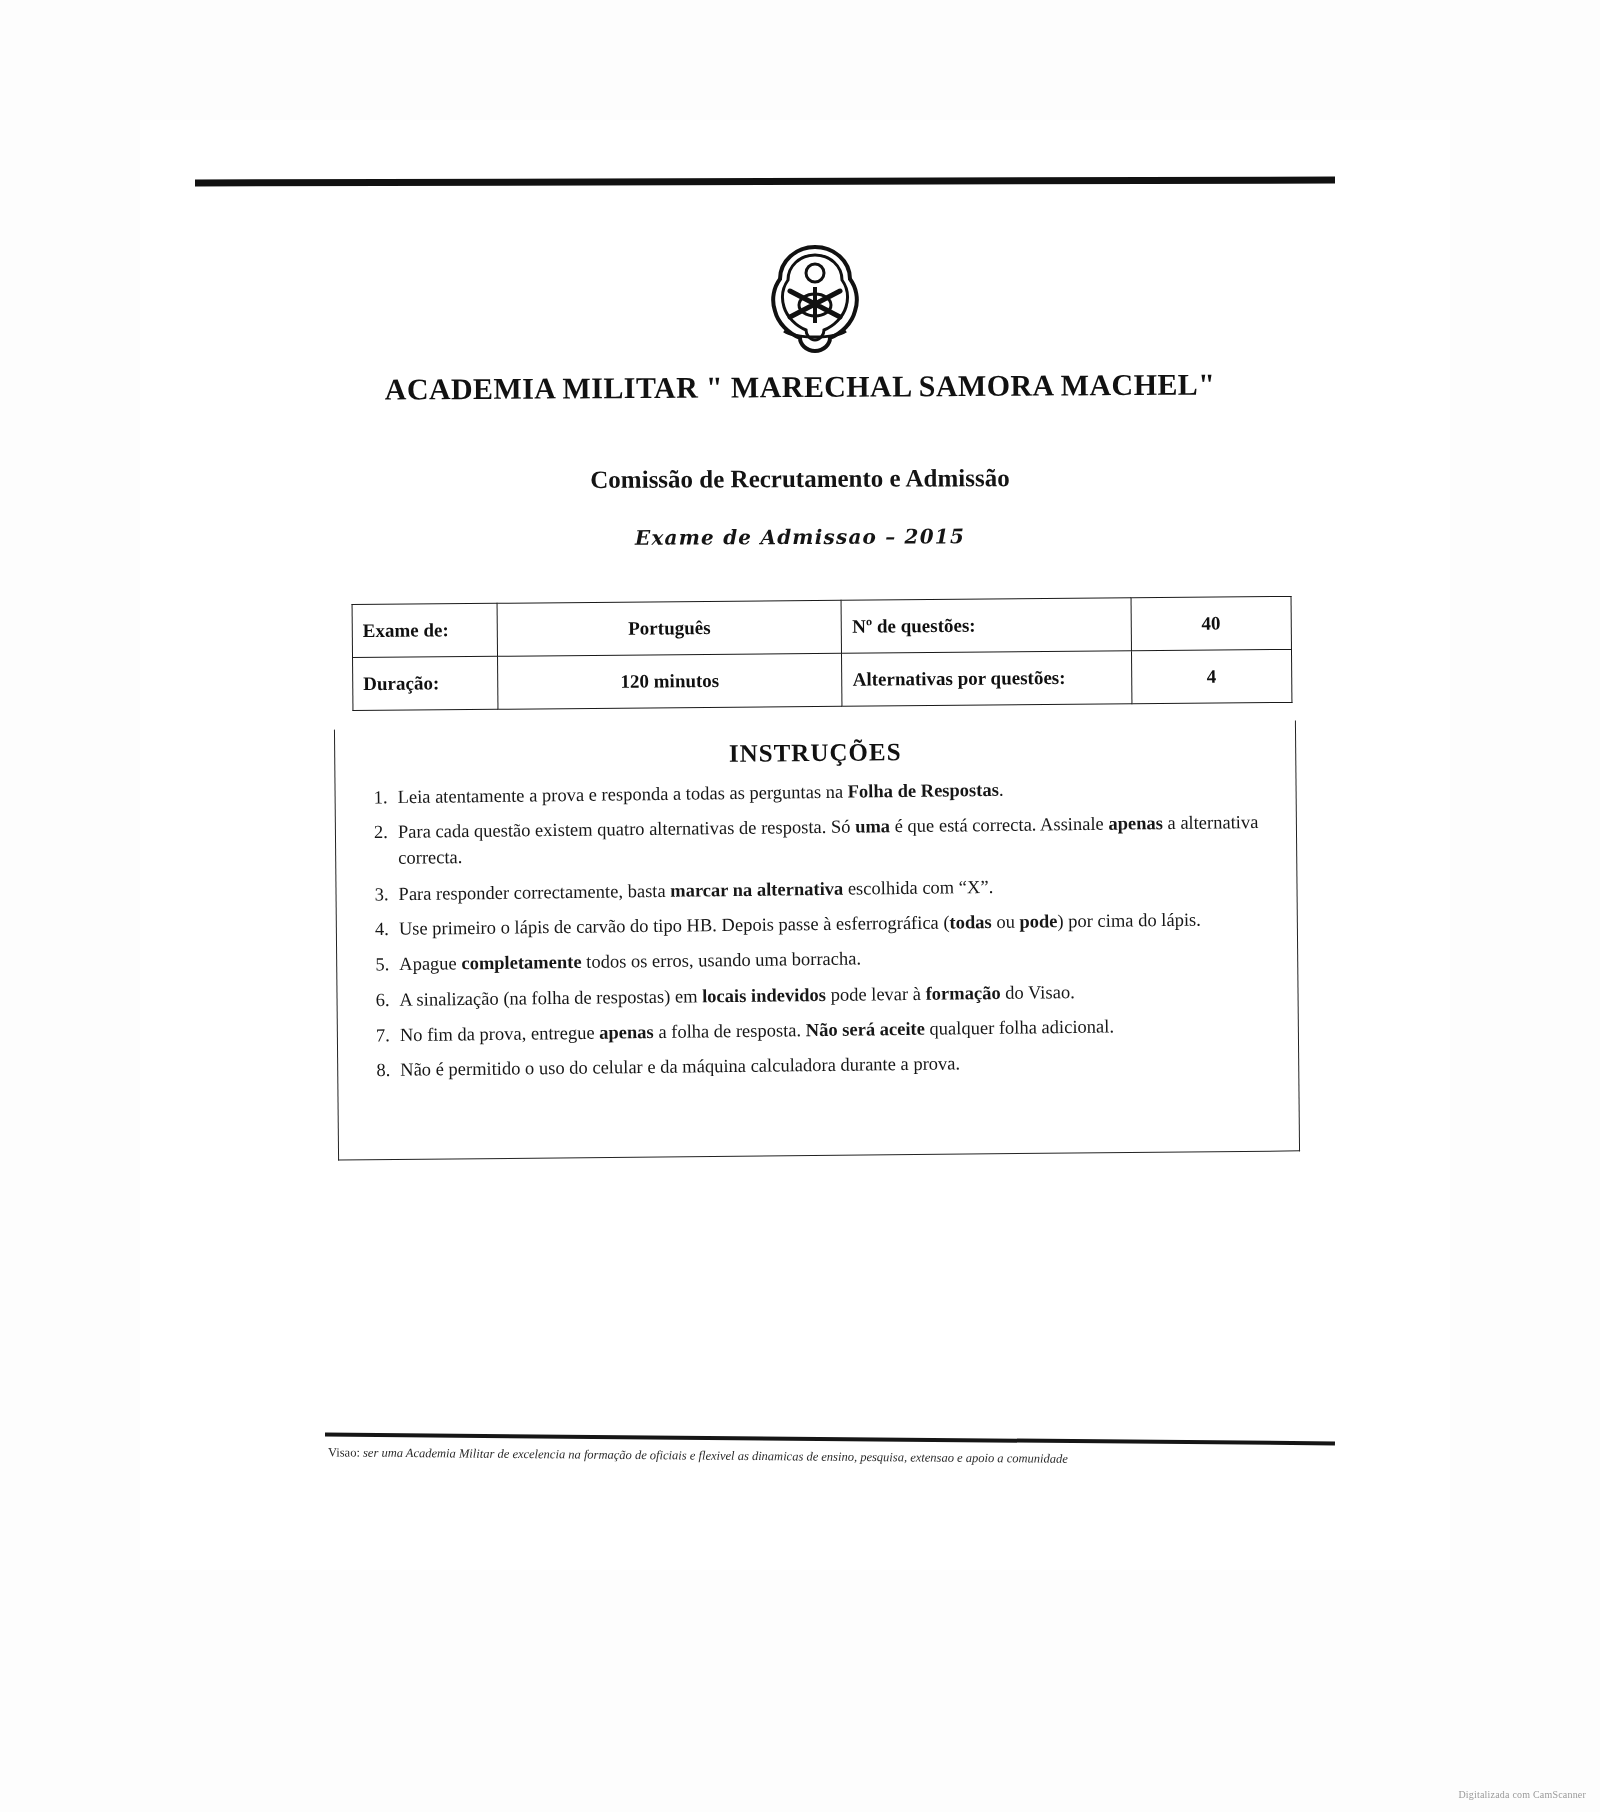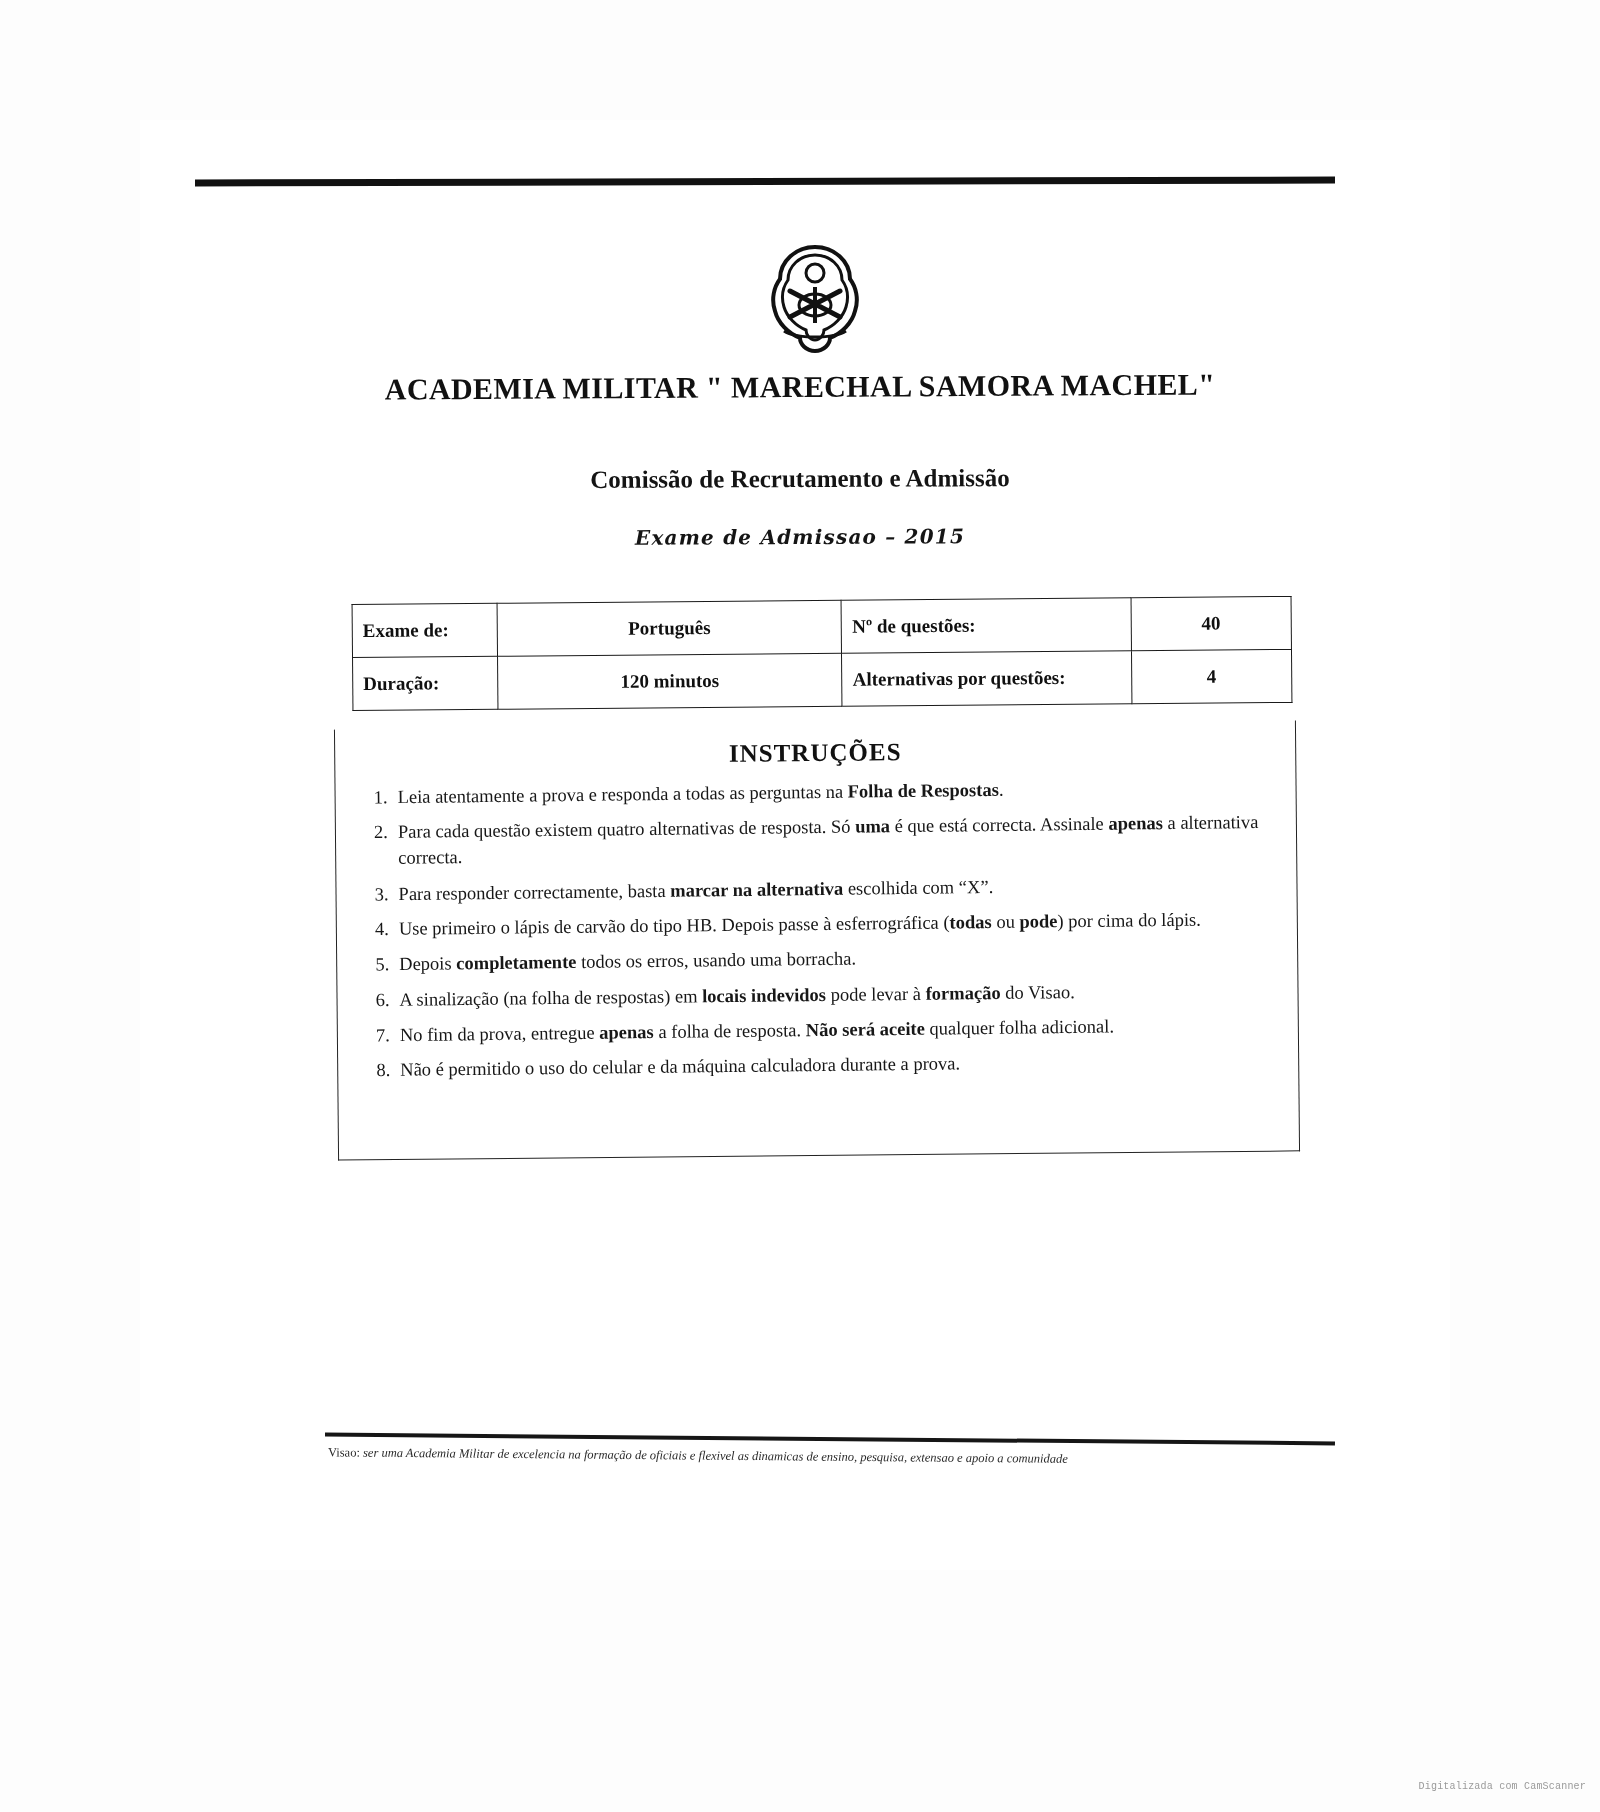--- a/index.html
+++ b/index.html
@@ -178,22 +178,22 @@
     font-size: 12.5px;
     line-height: 1.35;
     color: #2a2a2a;
     transform: rotate(0.5deg);
   }
   .foot-text b { font-weight: normal; font-style: normal; }
 
   .camscanner {
     position: absolute;
     right: 14px;
-    bottom: 20px;
-    font-family: Liberation Mono, monospace;
+    bottom: 12px;
+    font-family: Liberation Serif, serif;
     font-size: 10px;
     color: #9a9a9a;
     letter-spacing: 0.2px;
   }
 </style>
 </head>
 <body>
 
 <div class="scan-sheet">
   <div class="paper"></div>
@@ -247,21 +247,21 @@
         <li class="ln1">
           <span class="num">3.</span>
           <span class="txt"><span>Para responder correctamente, basta </span><b>marcar na alternativa</b><span> escolhida com “X”.</span></span>
         </li>
         <li class="ln2">
           <span class="num">4.</span>
           <span class="txt"><span>Use primeiro o lápis de carvão do tipo HB. Depois passe à esferrográfica (</span><b>todas</b><span> ou </span><b>pode</b><span>) por cima do lápis.</span></span>
         </li>
         <li class="ln1">
           <span class="num">5.</span>
-          <span class="txt"><span>Depois </span><b>completamente</b><span> todos os erros, usando uma borracha.</span></span>
+          <span class="txt"><span>Apague </span><b>completamente</b><span> todos os erros, usando uma borracha.</span></span>
         </li>
         <li class="ln2">
           <span class="num">6.</span>
           <span class="txt"><span>A sinalização (na folha de respostas) em </span><b>locais indevidos</b><span> pode levar à </span><b>formação</b><span> do Visao.</span></span>
         </li>
         <li class="ln1">
           <span class="num">7.</span>
           <span class="txt"><span>No fim da prova, entregue </span><b>apenas</b><span> a folha de resposta. </span><b>Não será aceite</b><span> qualquer folha adicional.</span></span>
         </li>
         <li class="ln2">

